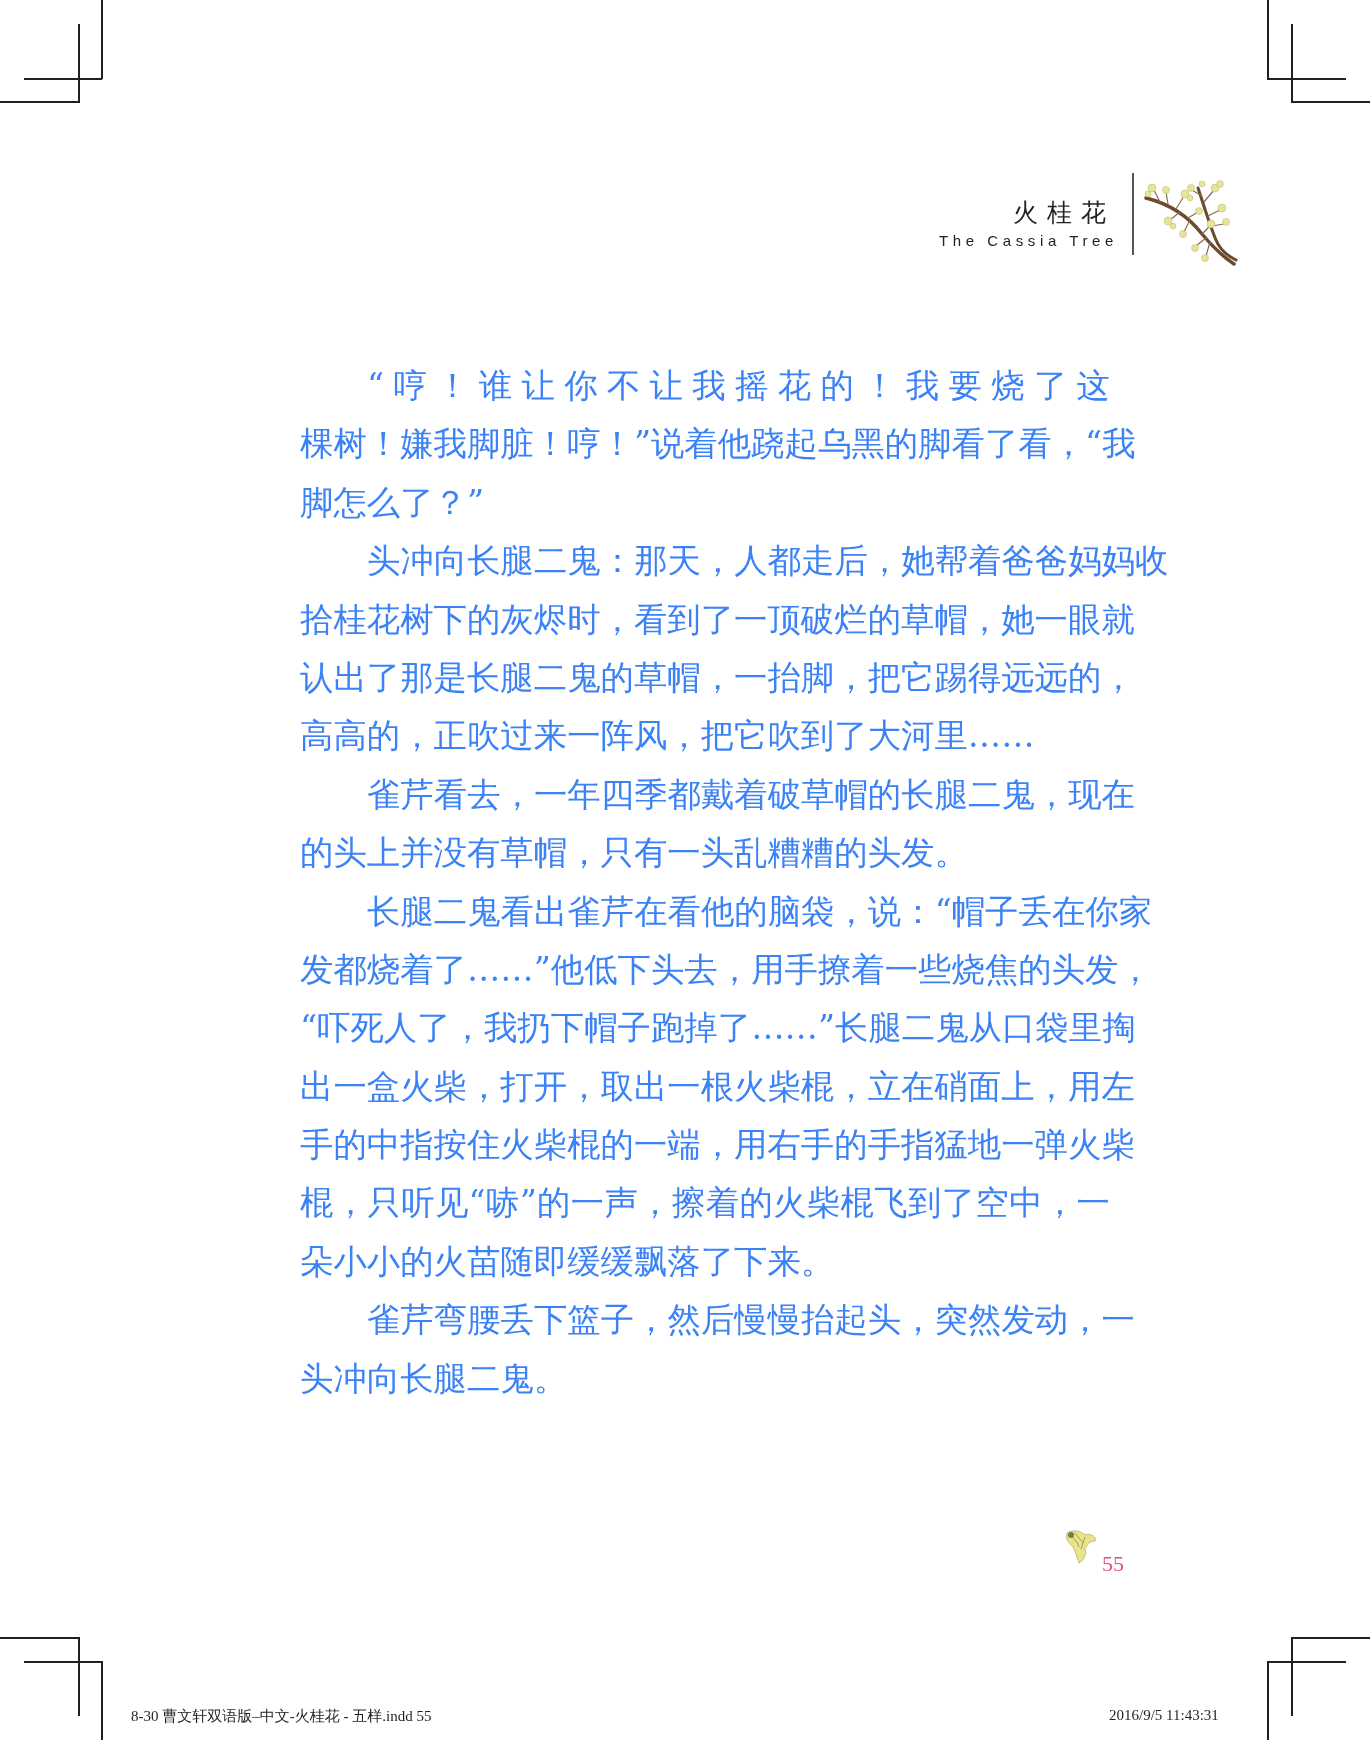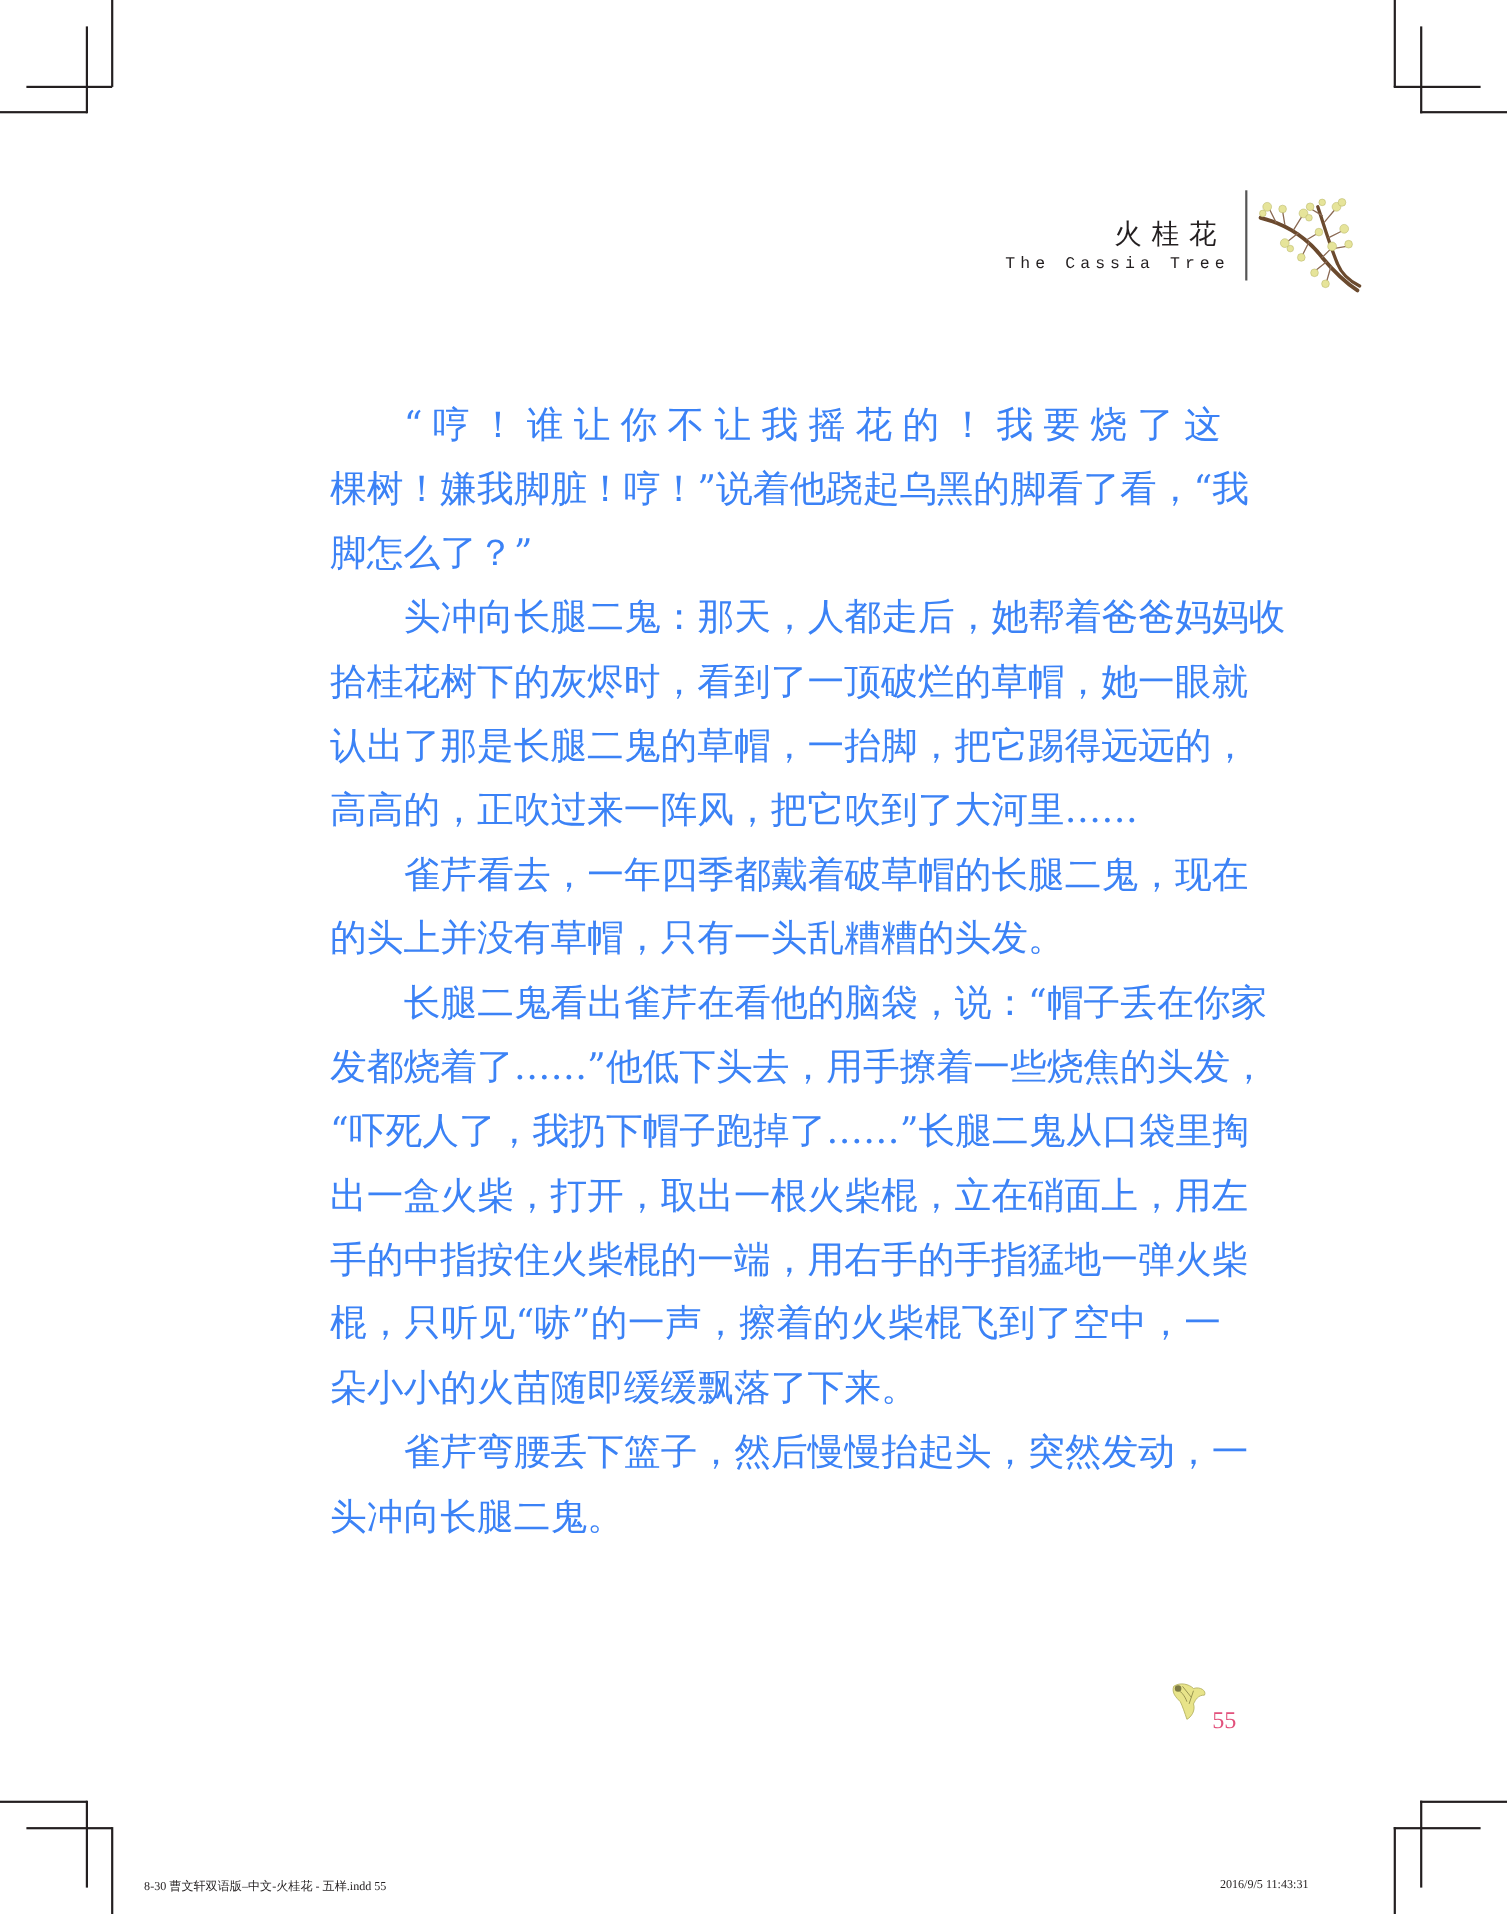--- a/index.html
+++ b/index.html
@@ -9,40 +9,40 @@
     font-family: "DejaVu Serif", "Liberation Serif", serif;
     color: #231f20;
   }
   .crop { position: absolute; background: #231f20; }
   .hdr-cn {
     position: absolute; left: 1000px; top: 196px; width: 115px; text-align: right;
     font-size: 25px; letter-spacing: 9px; color: #231f20;
   }
   .hdr-en {
     position: absolute; left: 900px; top: 232px; width: 218px; text-align: right;
-    font-family: Liberation Mono, monospace; font-size: 15px; letter-spacing: 4.6px; color: #231f20;
+    font-family: Liberation Sans, sans-serif; font-size: 15px; letter-spacing: 4.6px; color: #231f20;
   }
   .hdr-rule { position: absolute; left: 1132px; top: 173px; width: 2px; height: 82px; background: #555; }
   .tree { position: absolute; left: 1140px; top: 176px; width: 100px; height: 92px; }
   .body-text {
     position: absolute; left: 300px; top: 357px; width: 810px;
   }
   .line {
     height: 58.4px; line-height: 58.4px; font-size: 33.4px; white-space: nowrap;
     text-align: justify; text-align-last: justify; color: #3b82f6;
   }
   .line.last { text-align-last: left; }
   .line.indent { padding-left: 67px; }
   .page-num {
     position: absolute; left: 1102px; top: 1527px; font-family: Liberation Serif, serif;
     font-size: 22px; color: #e2517c; margin-top: 24px;
   }
   .flower { position: absolute; left: 1063px; top: 1527px; width: 36px; height: 38px; }
   .slug {
-    position: absolute; top: 1707px; font-family: "Liberation Serif", serif; font-size: 11px; color: #231f20;
+    position: absolute; top: 1707px; font-family: "Liberation Serif", serif; font-size: 15px; color: #231f20;
     white-space: nowrap;
   }
 </style>
 </head>
 <body>
 
 <div class="crop" style="left:101px;top:0;width:1.5px;height:79px;"></div>
 <div class="crop" style="left:24px;top:78px;width:78px;height:1.5px;"></div>
 <div class="crop" style="left:78px;top:24px;width:1.5px;height:79px;"></div>
 <div class="crop" style="left:0;top:101px;width:79px;height:1.5px;"></div>

